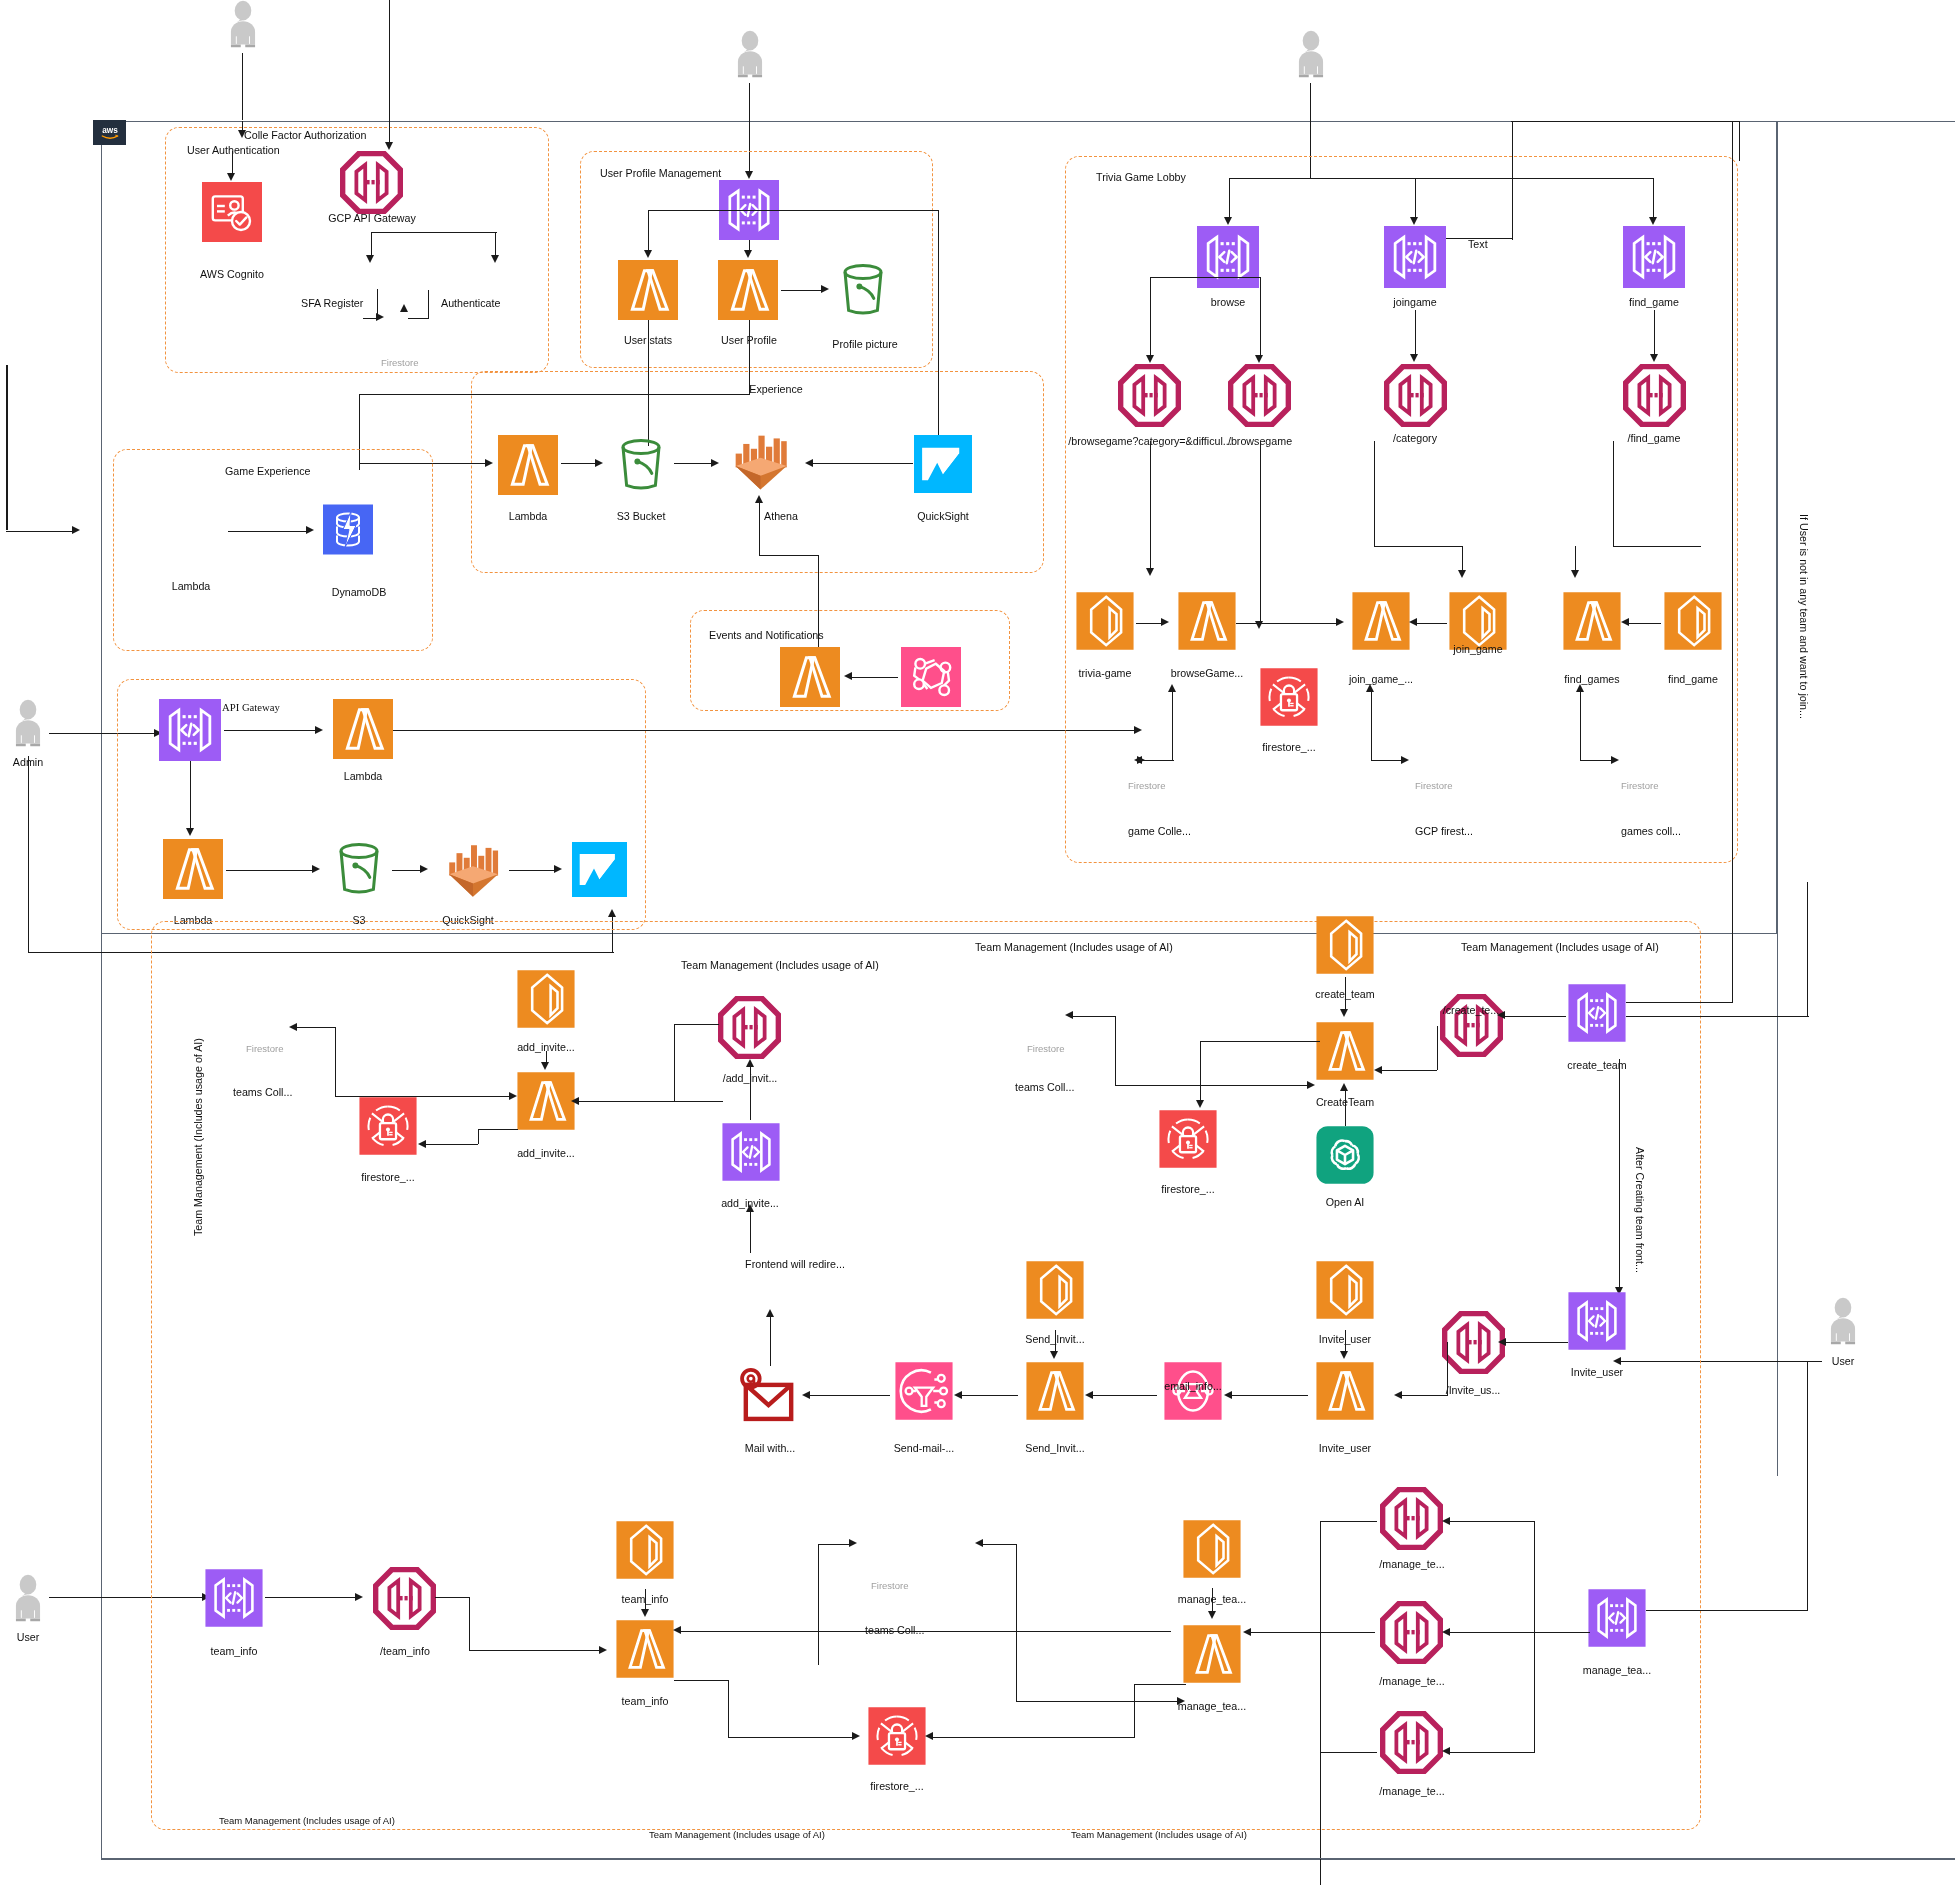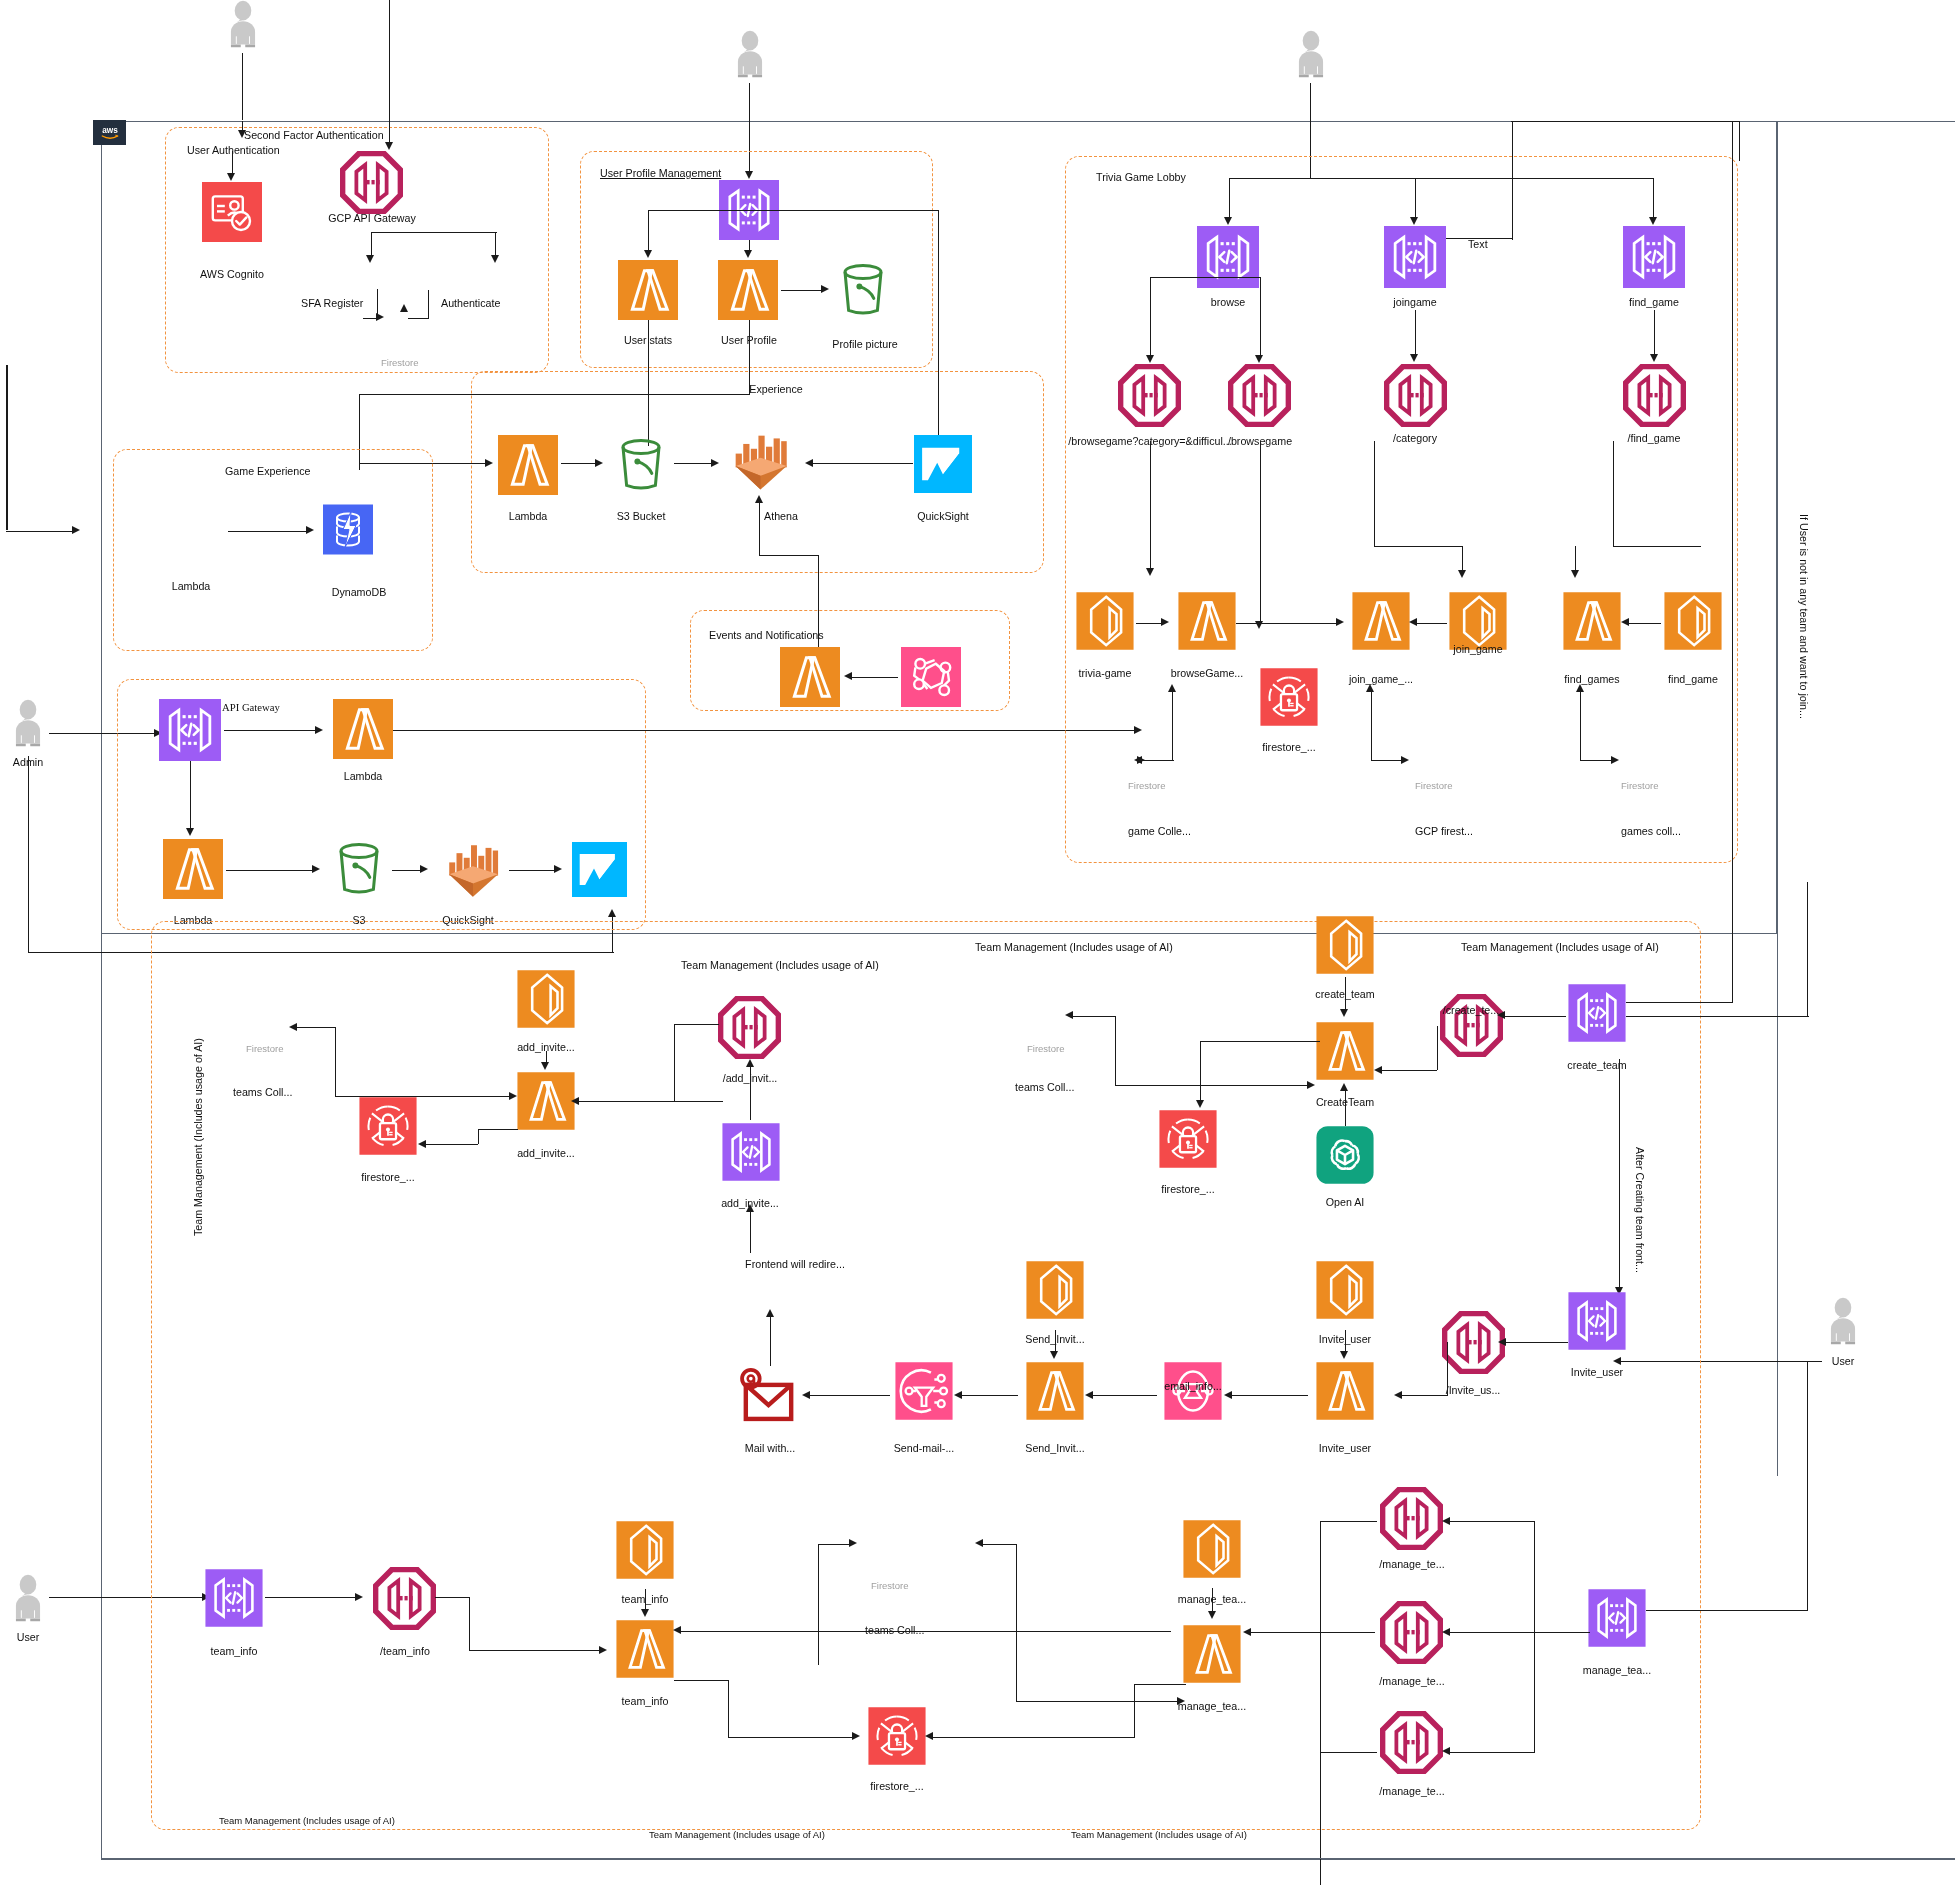--- a/index.html
+++ b/index.html
@@ -265,21 +265,21 @@
       <svg viewBox="0 0 70 84" width="44" height="53">
         <use href="#i-actor"></use>
       </svg>
     </div>
   <div class="lbl ctr" style="left:28px;top:1631px;">User</div>
   <div class="hl" style="left:49px;top:1597px;width:154px;"></div>
   <div class="arw arw-r" style="left:202px;top:1593px;"></div>
 
   <div class="grp" style="left:165px;top:127px;width:384px;height:246px;"></div>
   <div class="lbl" style="left:187px;top:144px;">User Authentication</div>
-  <div class="lbl" style="left:244px;top:129px;">Second Factor Authentication</div>
+  <div class="lbl" style="left:244px;top:129px;">Colle Factor Authorization</div>
   <div class="lbl gray" style="left:381px;top:357px;font-size:9.5px;">Firestore</div>
 
   <div class="tile" style="left:202px;top:181px;width:60px;height:62px;">
       <svg viewBox="0 0 96 98" width="60" height="62">
         <use href="#i-cognito"></use>
       </svg>
     </div>
   <div class="lbl ctr" style="left:232px;top:268px;">AWS Cognito</div>
   <div class="vl" style="left:232px;top:151px;height:23px;"></div>
   <div class="arw arw-d" style="left:227px;top:173px;"></div>
@@ -304,21 +304,21 @@
   <div class="vl" style="left:377px;top:289px;height:30px;"></div>
   <div class="hl" style="left:377px;top:289px;width:0px;"></div>
   <div class="hl" style="left:363px;top:318px;width:15px;"></div>
   <div class="arw arw-r" style="left:376px;top:313px;"></div>
   <div class="lbl" style="left:441px;top:297px;">Authenticate</div>
   <div class="vl" style="left:428px;top:290px;height:29px;"></div>
   <div class="hl" style="left:408px;top:318px;width:20px;"></div>
   <div class="arw arw-u" style="left:400px;top:304px;"></div>
 
   <div class="grp" style="left:580px;top:151px;width:353px;height:217px;"></div>
-  <div class="lbl" style="left:600px;top:167px;text-decoration:underline;">User Profile Management</div>
+  <div class="lbl" style="left:600px;top:167px;">User Profile Management</div>
 
   <div class="tile" style="left:718px;top:180px;width:62px;height:60px;">
       <svg viewBox="0 0 98 96" width="62" height="60">
         <use href="#i-apigw"></use>
       </svg>
     </div>
   <div class="tile" style="left:618px;top:260px;width:60px;height:60px;">
       <svg viewBox="0 0 96 96" width="60" height="60">
         <use href="#i-lambda"></use>
       </svg>

